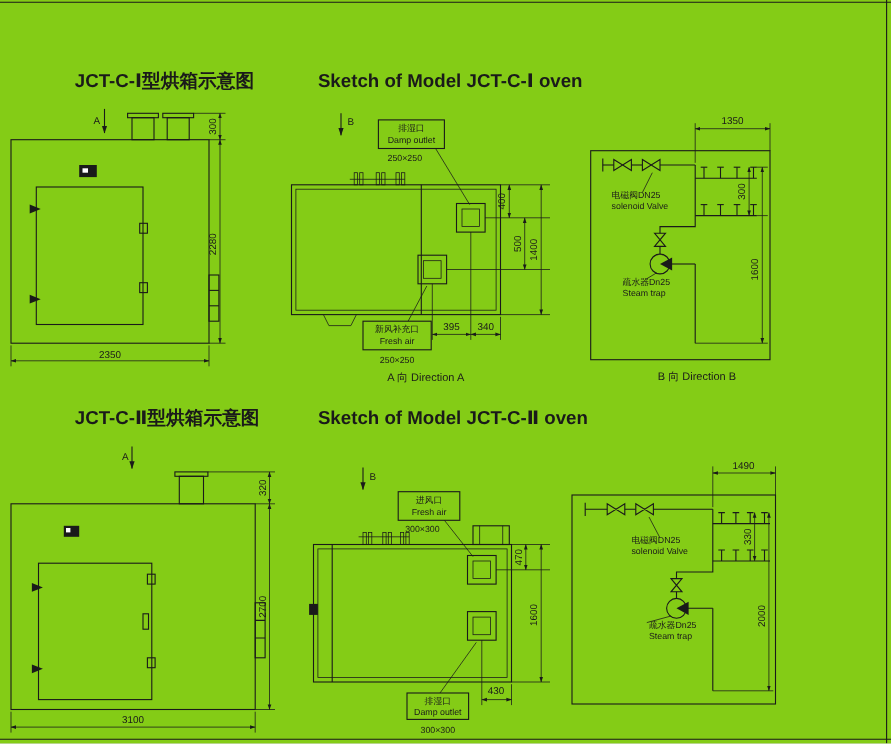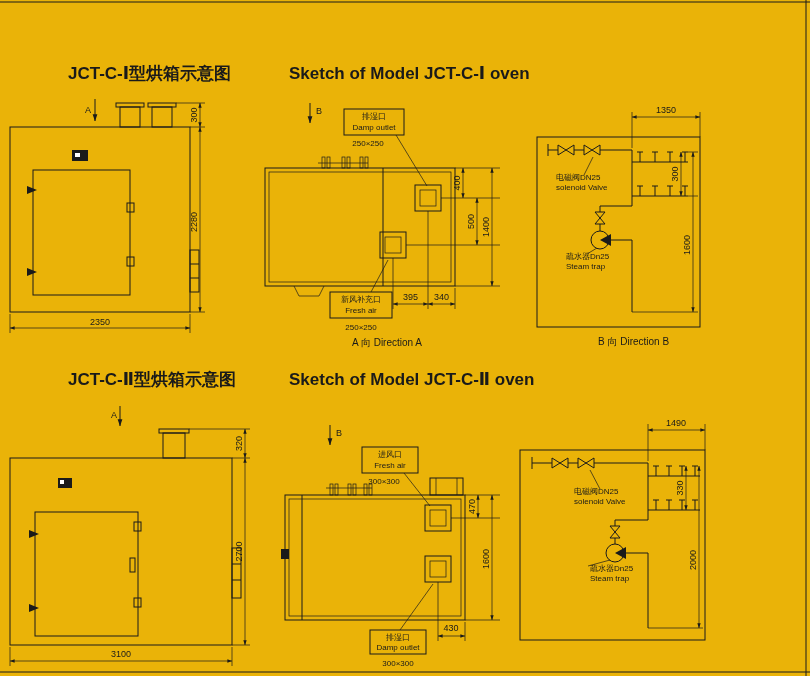--- a/index.html
+++ b/index.html
@@ -1,16 +1,16 @@
 <!DOCTYPE html>
 <html><head>
 <meta charset="utf-8">
 <style>
   html,body{margin:0;padding:0;background:#dcdcdc;}
-  .page{position:relative;width:810px;height:676px;background:#eab308;overflow:hidden;}
+  .page{position:relative;width:810px;height:676px;background:#84cc16;overflow:hidden;}
   svg{display:block;}
   svg text{font-family:"Liberation Sans","DejaVu Sans",sans-serif;fill:#1a1a1a;}
   .ln{stroke:#1a1a1a;stroke-width:1;fill:none;}
   .thin{stroke:#1a1a1a;stroke-width:0.7;fill:none;}
   .fillb{fill:#1a1a1a;stroke:none;}
   .dim{font-size:9px;}
   .lbl{font-size:8px;}
   .cap{font-size:10px;}
   .ttl{font-size:17px;font-weight:bold;}
 </style>

